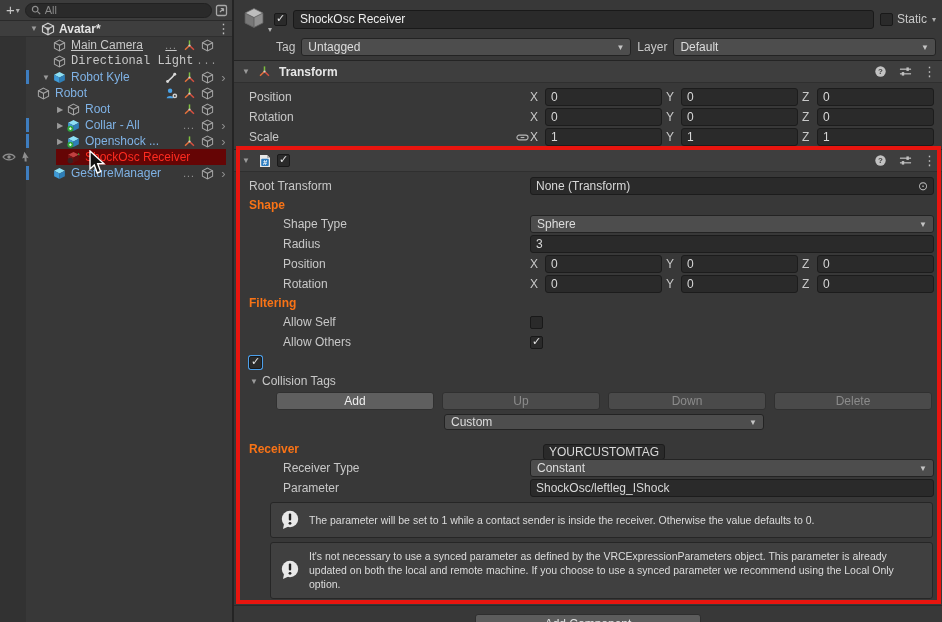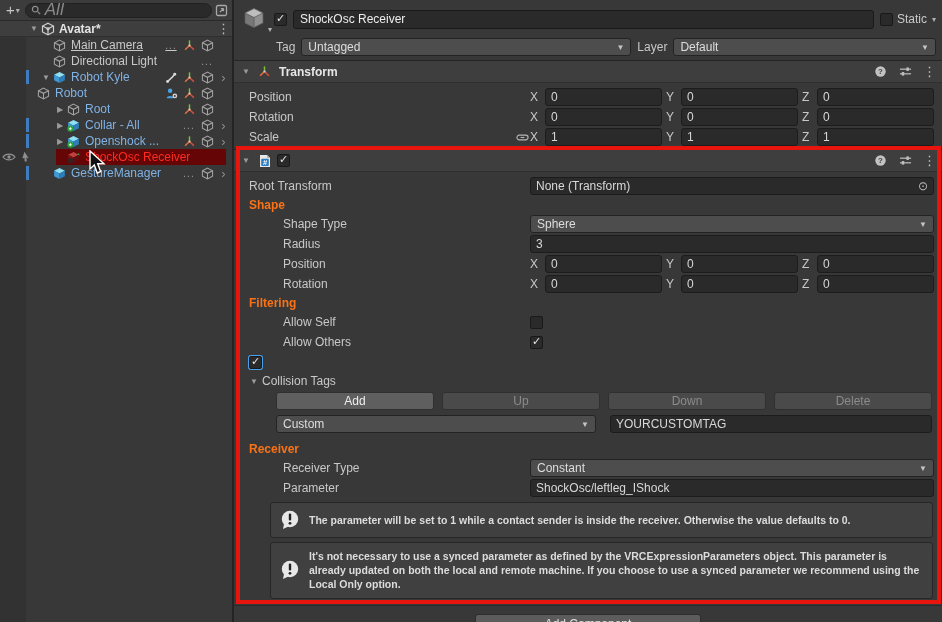--- a/index.html
+++ b/index.html
@@ -10,21 +10,21 @@
   
   .hier { position:relative; width:234px; height:622px; background:#383838;
     border-right:2px solid #242424; flex:none; }
   .hier-toolbar { height:21px; background:#3C3C3C; border-bottom:1px solid #2A2A2A;
     display:flex; align-items:center; padding:0 4px; gap:3px; }
   .plusbtn { display:flex; align-items:center; color:#C8C8C8; padding:0 2px; }
   .plusbtn .pl { font-size:15px; line-height:14px; }
   .caret { font-size:8px; color:#B0B0B0; margin-left:1px; }
   .searchbox { flex:1; height:15px; background:#2A2A2A; border:1px solid #212121;
     border-radius:8px; display:flex; align-items:center; padding:0 5px; gap:3px; color:#7F7F7F; }
-  .searchbox .ph { font-size:17px; color:#8A8A8A;font-style:italic; }
+  .searchbox .ph { font-size:11px; color:#8A8A8A; }
   .gutter { position:absolute; left:0; top:21px; width:26px; bottom:0; background:#323232; }
   .rows { position:absolute; left:0; top:21px; right:0; }
   .hrow { position:relative; height:16px; display:flex; align-items:center; }
   .hrow.scene { background:#3E3E3E; border-bottom:1px solid #2F2F2F; }
   .bluebar { position:absolute; left:26px; top:1px; width:3px; bottom:1px; background:#3E7DBF; }
   .tri { width:12px; text-align:center; font-size:8px; color:#9A9A9A; flex:none; }
   .hicon { width:15px; height:15px; flex:none; margin-right:4px; display:flex;
     align-items:center; justify-content:center; }
   .hlabel { white-space:nowrap; overflow:hidden; }
   .hlabel.prefab { color:#7FB2E5; }
@@ -76,26 +76,26 @@
   .fld.grow { flex:1; }
   .linkic { width:16px; margin-left:-16px; flex:none; display:flex; justify-content:center; color:#B8B8B8; }
   .pickic { margin-left:auto; color:#B8B8B8; font-size:12px; }
   .lbl-blue { color:#4C9FEA !important; }
 
   .ct-head { display:flex; align-items:center; height:18px; padding-left:15px; color:#C8C8C8; gap:3px; }
   .btnrow { display:flex; gap:8px; margin:2px 6px 2px 42px; }
   .ubtn { flex:1; height:18px; border-radius:3px; display:flex; align-items:center; justify-content:center; }
   .ubtn.en { background:#5F5F5F; color:#EEEEEE; border:1px solid #303030; }
   .ubtn.dis { background:#4A4A4A; color:#8B8B8B; border:1px solid #303030; }
-  .tagrow { display:flex; align-items:center; margin:4px 6px 2px 42px; gap:14px; height:20px; }
+  .tagrow { display:flex; align-items:center; margin:4px 6px 2px 42px; gap:14px; height:20px;flex-direction:column; }
   .tag-custom { width:320px; }
   .helpbox { display:flex; gap:8px; background:#404040; border:1px solid #262626; border-radius:3px;
     margin:4px 5px 4px 36px; padding:6px 8px; font-size:10.5px; color:#DCDCDC; line-height:1.35;
     align-items:center; }
-  .helpbox .htxt { flex:1;font-weight:bold; }
+  .helpbox .htxt { flex:1; }
 
   .addc-area { position:relative; height:22px; border-top:1px solid #2A2A2A; }
   .addc { position:absolute; left:50%; transform:translateX(-50%); top:8px; width:226px; height:20px;
     background:#5C5C5C; border:1px solid #2E2E2E; border-radius:3px; color:#E2E2E2;
     display:flex; align-items:center; justify-content:center; }
 
   .redbox { position:absolute; left:236px; top:146px; width:705px; height:458px;
     border:4px solid #E8150F; pointer-events:none; z-index:50; }
   .cursor { position:absolute; left:88px; top:150px; z-index:60; pointer-events:none; }
   svg { display:block; }
@@ -166,21 +166,21 @@
             </span>
             <span class="slot">
               <svg width="13" height="13" viewBox="0 0 14 14">
                 <path d="M7,1.2 12.5,4 12.5,10 7,12.8 1.5,10 1.5,4 Z" fill="none" stroke="#A5A5A5" stroke-width="1.1"></path>
                 <path d="M1.5,4 7,6.8 12.5,4 M7,6.8 7,12.8" fill="none" stroke="#A5A5A5" stroke-width="1.1"></path>
               </svg>
             </span>
             <span class="chev"></span>
           </div>
         </div>
-        <div class="hrow" style="padding-left: 40px;">
+        <div class="hrow" style="padding-left: 40px; font-family: Liberation Mono, monospace;">
           <span class="tri" style="position: relative;"></span>
           <span class="hicon" style="position: relative;">
             <svg width="13" height="13" viewBox="0 0 14 14">
               <path d="M7,1.2 12.5,4 12.5,10 7,12.8 1.5,10 1.5,4 Z" fill="none" stroke="#A5A5A5" stroke-width="1.1"></path>
               <path d="M1.5,4 7,6.8 12.5,4 M7,6.8 7,12.8" fill="none" stroke="#A5A5A5" stroke-width="1.1"></path>
             </svg>
           </span>
           <span class="hlabel" style="position: relative;">Directional Light</span>
           <div class="rowicons">
             <span class="slot">

